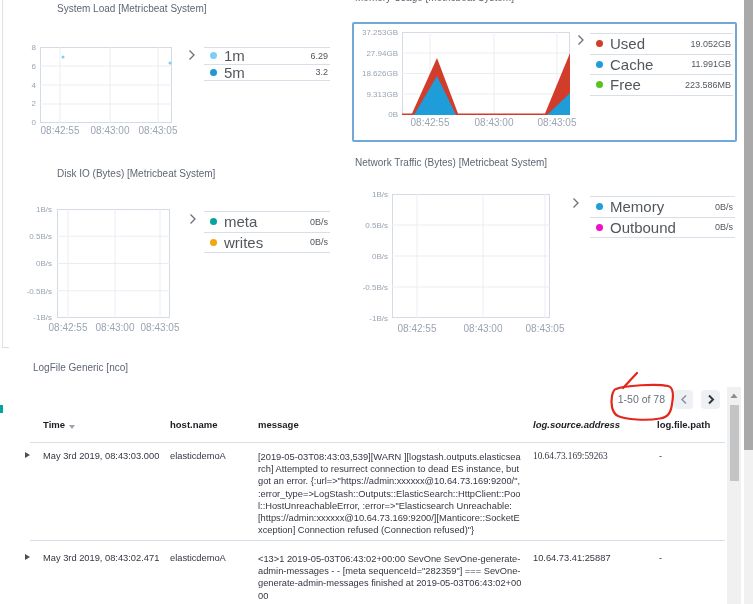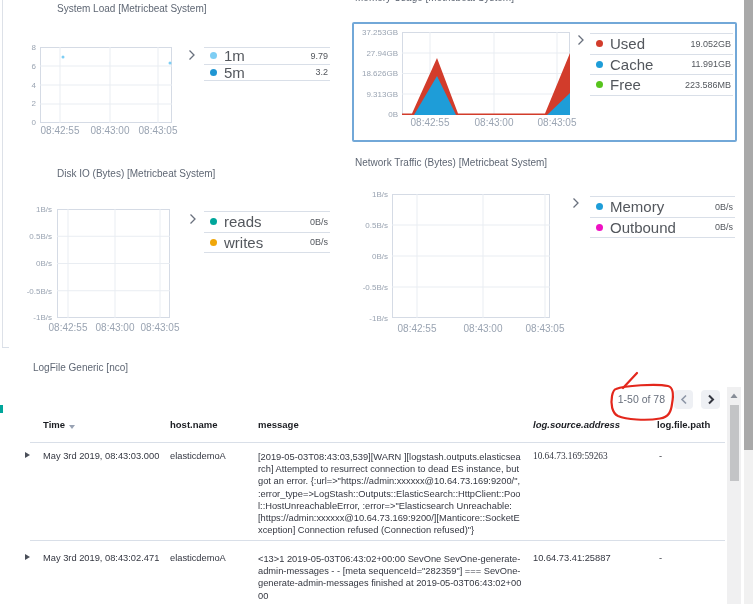--- a/index.html
+++ b/index.html
@@ -70,21 +70,21 @@
   <div class="xlab" style="left:133px;top:125px;">08:43:05</div>
 
   <svg class="chev" style="left:188px;top:49px;" width="8" height="12">
     <polyline points="1.5,1.5 6,6 1.5,10.5" fill="none" stroke="#69707d" stroke-width="1.3"></polyline>
   </svg>
 
   <div class="legend legend-sm" style="left:204px;top:47px;width:126px;">
     <div class="lrow">
       <span class="dot" style="background-color: rgb(126, 206, 244);"></span>
       <span class="llabel">1m</span>
-      <span class="lvalue">9.79</span>
+      <span class="lvalue">6.29</span>
     </div>
     <div class="lrow">
       <span class="dot" style="background-color: rgb(32, 150, 211);"></span>
       <span class="llabel">5m</span>
       <span class="lvalue">3.2</span>
     </div>
   </div>
 
   <div style="position:absolute;left:355px;top:0;width:250px;height:4px;overflow:hidden;">
     <div class="ptitle" style="position:static;margin-top:-8px;">Memory Usage [Metricbeat System]</div>
@@ -158,21 +158,21 @@
   <div class="xlab" style="left:90px;top:322px;">08:43:00</div>
   <div class="xlab" style="left:135px;top:322px;">08:43:05</div>
 
   <svg class="chev" style="left:189px;top:213px;" width="8" height="12">
     <polyline points="1.5,1.5 6,6 1.5,10.5" fill="none" stroke="#69707d" stroke-width="1.3"></polyline>
   </svg>
 
   <div class="legend legend-md" style="left:204px;top:211px;width:126px;">
     <div class="lrow">
       <span class="dot" style="background-color: rgb(0, 166, 155);"></span>
-      <span class="llabel">reads</span>
+      <span class="llabel">meta</span>
       <span class="lvalue">0B/s</span>
     </div>
     <div class="lrow">
       <span class="dot" style="background-color: rgb(240, 167, 10);"></span>
       <span class="llabel">writes</span>
       <span class="lvalue">0B/s</span>
     </div>
   </div>
 
   <div class="ptitle" style="left:355px;top:157px;">Network Traffic (Bytes) [Metricbeat System]</div>

